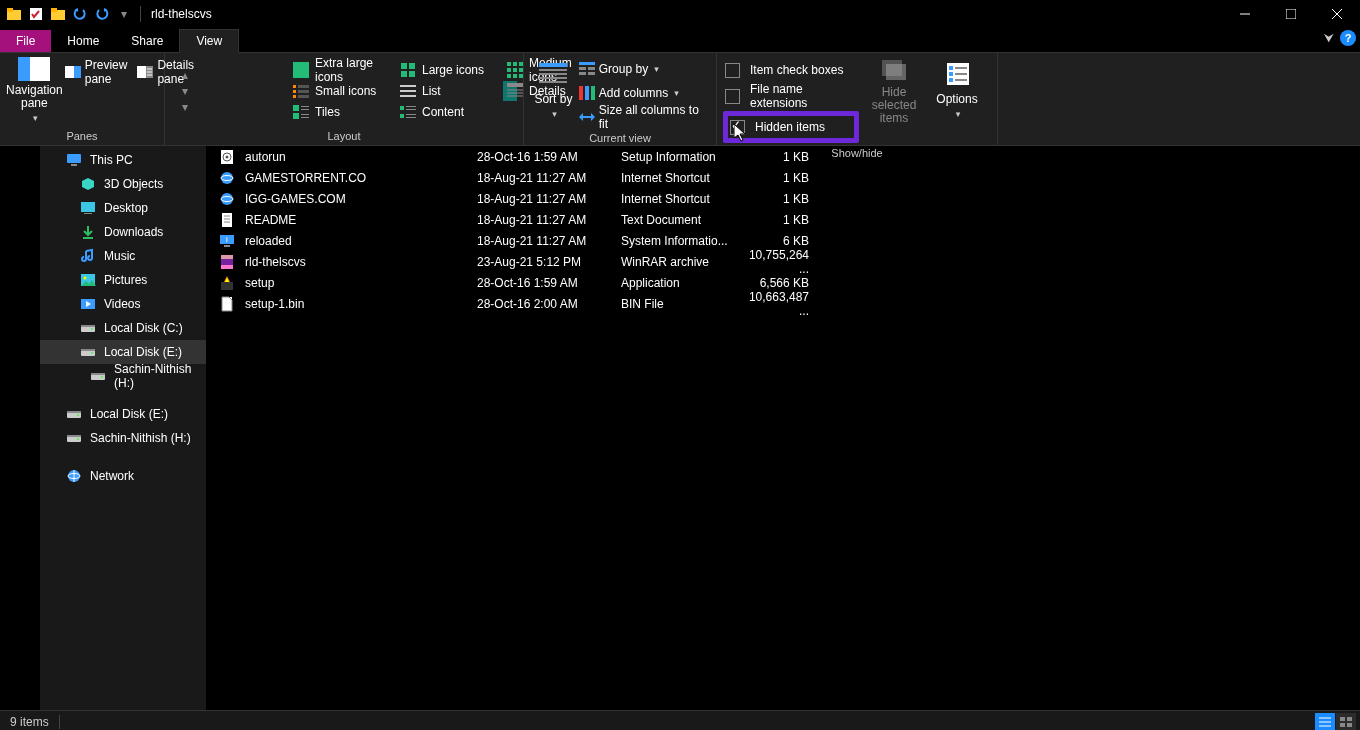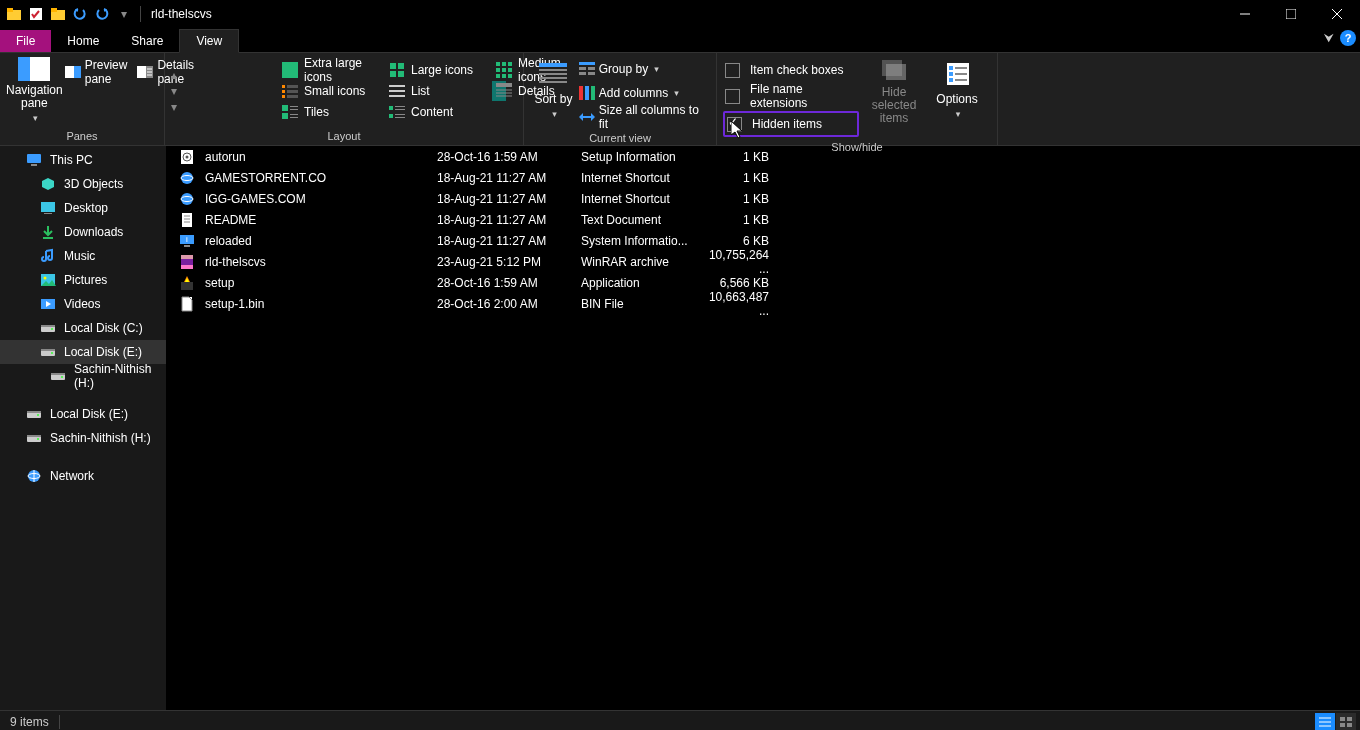--- a/index.html
+++ b/index.html
@@ -24,22 +24,22 @@
   .big-ico{width:32px;height:32px;display:flex;align-items:center;justify-content:center;}
   .small-row{display:flex;align-items:center;height:22px;gap:4px;padding:0 2px;}
   .small-ico{width:16px;height:16px;display:flex;align-items:center;justify-content:center;}
   .layout-grid{display:grid;grid-template-columns:106px 106px 106px 14px;grid-template-rows:20px 20px 20px;gap:1px;align-content:center;}
   .layout-item{display:flex;align-items:center;gap:6px;height:20px;padding:0 4px;}
   .layout-item.sel{background:#0f766e;}
   .layout-ico{width:16px;height:16px;}
   .spin{grid-row:1 / span 3;display:flex;flex-direction:column;justify-content:center;gap:2px;color:#888;}
   .chk{width:13px;height:13px;border:1px solid #888;display:inline-block;margin-right:6px;position:relative;flex:0 0 13px;}
   .chk.checked::after{content:"✓";position:absolute;top:-3px;left:0;color:#fff;font-size:12px;}
-  .highlight{border:2px solid #6d28d9;border-radius:2px;}
-  .body{display:flex;height:calc(730px - 28px - 24px - 92px - 22px);}
+  .highlight{border:5px solid #6d28d9;border-radius:2px;}
+  .body{display:flex;height:calc(730px - 28px - 24px - 92px - 22px);margin-left:40px;}
   .nav{width:166px;background:#191919;border-right:1px solid #000;overflow:hidden;padding-top:2px;}
   .nav-item{display:flex;align-items:center;height:24px;padding-left:26px;gap:8px;color:#fff;}
   .nav-item.active{background:#333;}
   .nav-item.indent{padding-left:40px;}
   .nav-ico{width:16px;height:16px;display:flex;align-items:center;justify-content:center;}
   .content{flex:1;background:#000;}
   .filerow{display:flex;align-items:center;height:21px;padding-left:12px;}
   .filerow .ico{width:16px;height:16px;margin-right:10px;}
   .col-name{width:232px;overflow:hidden;white-space:nowrap;}
   .col-date{width:144px;}
@@ -159,21 +159,21 @@
               </svg>
             </span>
           <span>Details pane</span>
         </div>
       </div>
     </div>
     <div class="rgroup-label">Panes</div>
   </div>
 
   <div class="rgroup" style="width:358px;">
-    <div class="rgroup-body" style="align-items:center;">
+    <div class="rgroup-body" style="align-items:center;justify-content:flex-end;">
       <div class="layout-grid">
         <div class="layout-item">
             <span class="layout-ico">
               <svg width="16" height="16">
                 <rect width="16" height="16" fill="#2b7"></rect>
               </svg>
             </span>
             <span>Extra large icons</span>
           </div>
         <div class="layout-item">

